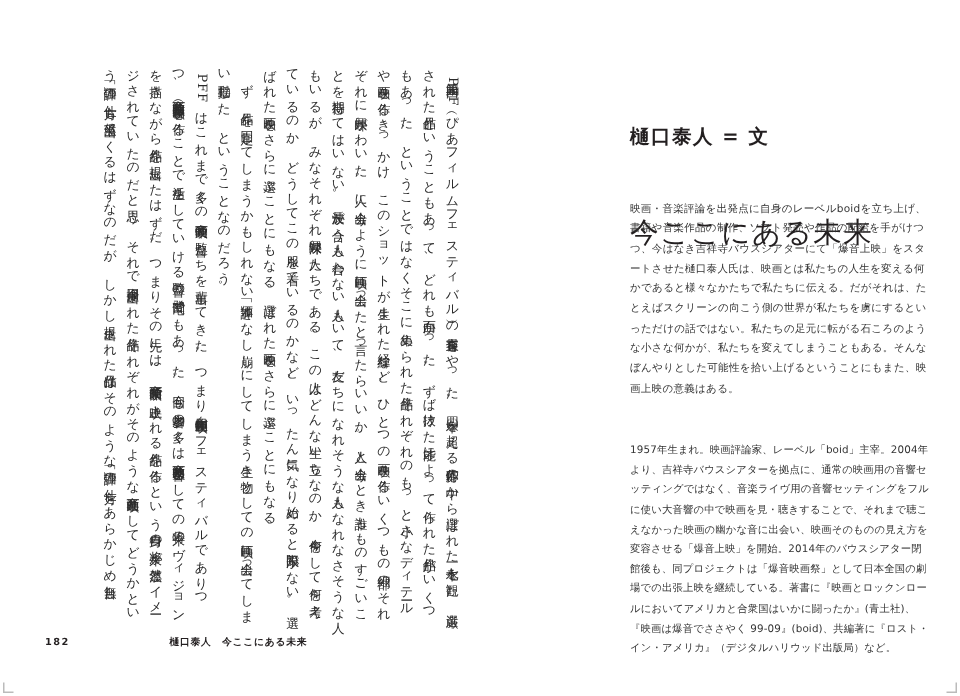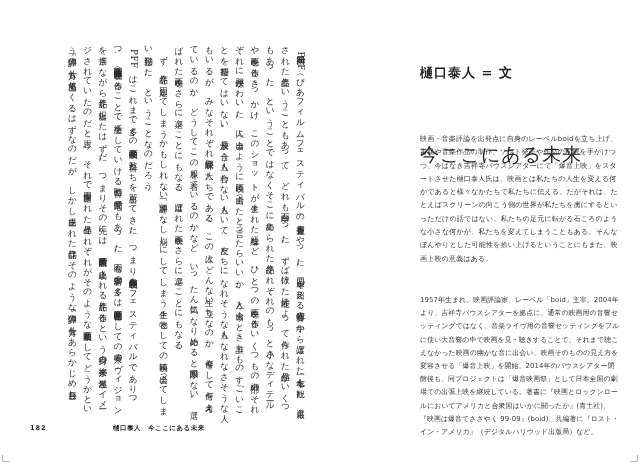--- a/index.html
+++ b/index.html
@@ -12,21 +12,21 @@
     letter-spacing:0.6px;color:#2b2b2b;}
   .vbody p{margin:0;text-indent:1em;}
   .vbody p.noindent{text-indent:1em;}
   .folio{position:absolute;top:424px;left:30px;font-size:6.5px;font-weight:bold;letter-spacing:1px;}
   .runhead{position:absolute;top:424px;left:113px;font-size:6.5px;font-weight:bold;letter-spacing:0.5px;text-align:right;}
   .crop{position:absolute;width:6px;height:6px;border-color:#bbb;border-style:solid;border-width:0;}
   .crop.bl{left:2px;top:455px;border-left-width:1px;border-bottom-width:1px;}
   .crop.br{right:2px;top:455px;border-right-width:1px;border-bottom-width:1px;}
   .rp{position:absolute;left:100px;width:200px;}
   .role{top:50px;font-size:9px;font-weight:bold;letter-spacing:0.5px;}
-  .byline{top:64px;font-size:13px;font-weight:bold;letter-spacing:1px;}
+  .byline{top:82px;font-size:13px;font-weight:bold;letter-spacing:1px;}
   .title{top:98px;font-size:19px;font-weight:normal;letter-spacing:1px;margin-top:44px;}
   .lead{top:133px;font-size:7px;font-weight:normal;line-height:13.3px;letter-spacing:0.2px;color:#333;}
   .bio-head{top:277px;font-size:7.3px;font-weight:bold;}
   .bio{top:294px;font-size:6.9px;line-height:13.2px;color:#333;letter-spacing:0.1px;}
 </style>
 </head>
 <body>
 
 <div class="page left-page">
   <div class="vbody">

